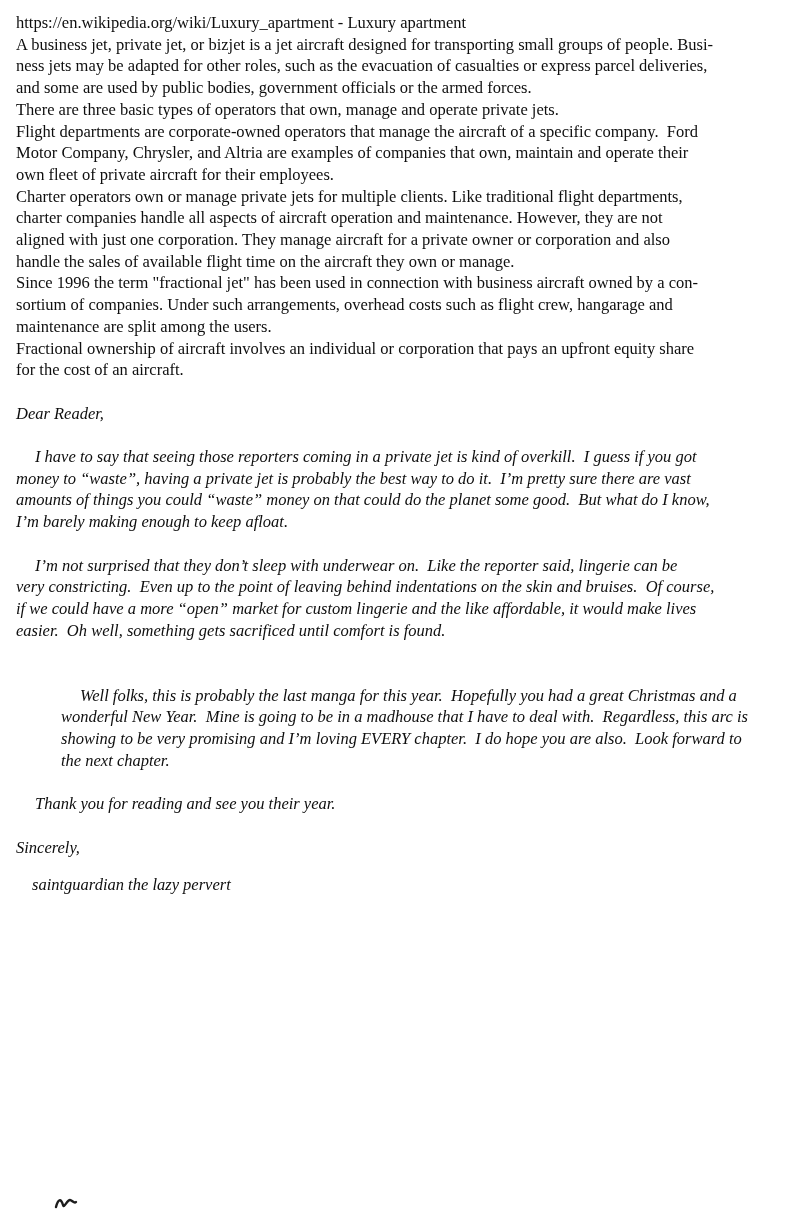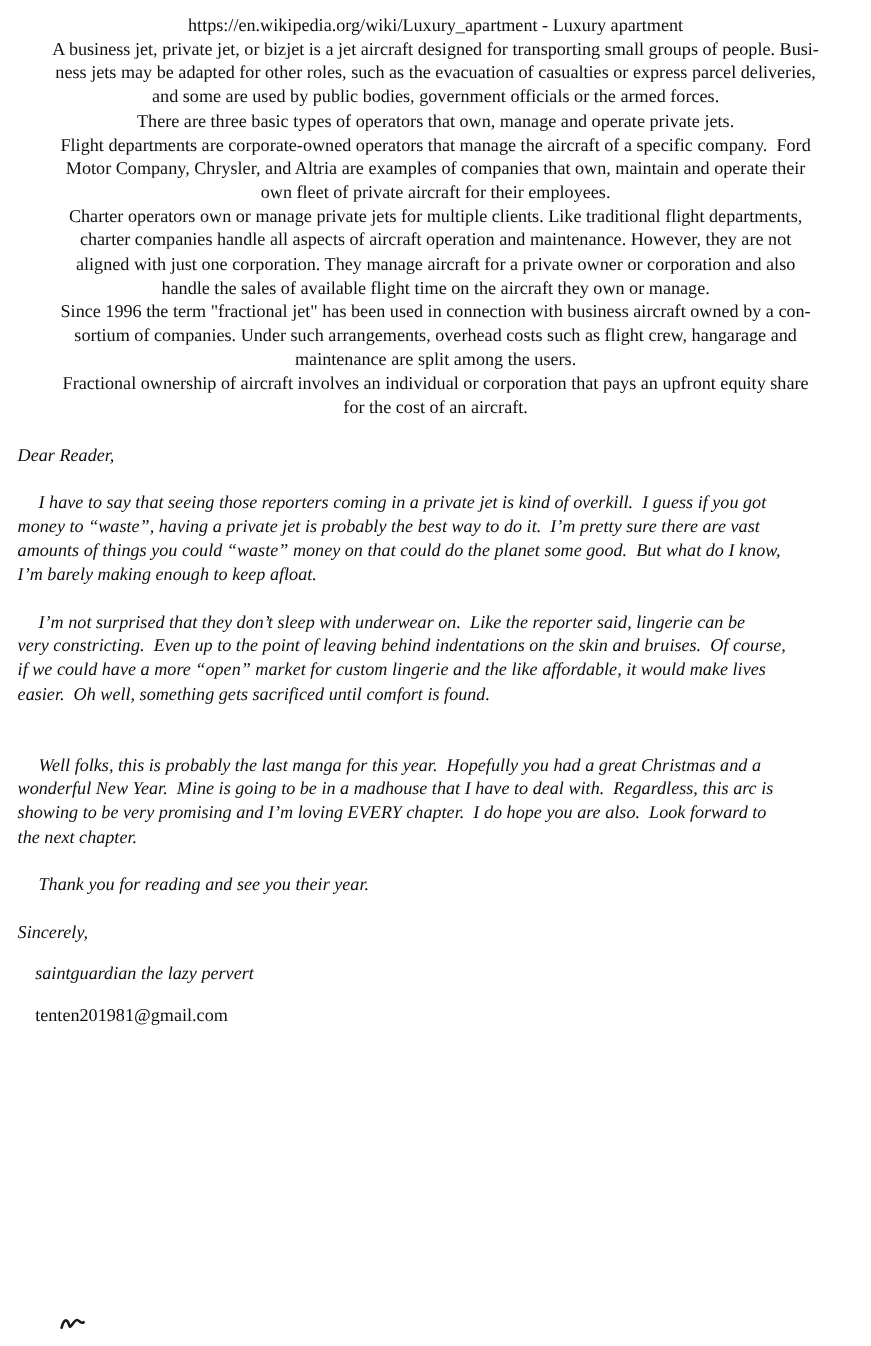--- a/index.html
+++ b/index.html
@@ -19,29 +19,29 @@
   .page {
     position: relative;
     width: 760px;
     height: 1212px;
     padding: 12px 16px 0 16px;
   }
   .line-block {
     white-space: pre; 
   }
   .center {
-    text-align: center;
+    text-align: left;
   }
   .body-para {
     text-indent: 19px;
     margin-top: 21.7px;
     font-style: italic;
   }
   .mt1 { margin-top: 21.7px; font-style: italic; }
-  .mt2 { margin-top: 43.4px; }
+  .mt2 { margin-top: 43.4px; margin-left: 45px; }
   .sig-line { margin: 16px; }
   .stray-mark {
     position: absolute;
     left: 54px;
     top: 1196px;
     width: 24px;
     height: 15px;
   }
 </style>
 </head>
@@ -76,19 +76,18 @@
 very constricting.  Even up to the point of leaving behind indentations on the skin and bruises.  Of course,
 if we could have a more “open” market for custom lingerie and the like affordable, it would make lives
 easier.  Oh well, something gets sacrificed until comfort is found.</div>
   <div class="line-block body-para mt2">Well folks, this is probably the last manga for this year.  Hopefully you had a great Christmas and a
 wonderful New Year.  Mine is going to be in a madhouse that I have to deal with.  Regardless, this arc is
 showing to be very promising and I’m loving EVERY chapter.  I do hope you are also.  Look forward to
 the next chapter.</div>
   <div class="line-block body-para">Thank you for reading and see you their year.</div>
   <div class="line-block mt1">Sincerely,</div>
   <div class="line-block mt1 sig-line">saintguardian the lazy pervert</div>
-  <div class="line-block sig-line">tenten201981@gmail.com</div>
 
   <svg class="stray-mark" viewBox="0 0 24 15" xmlns="http://www.w3.org/2000/svg">
     <path d="M2,11 C4,3 7,2 9,9 C10,13 13,4 16,4 C18,4 20,8 22,6" fill="none" stroke="#1c1c1c" stroke-width="2.4" stroke-linecap="round"></path>
   </svg>
 
 </div>
 
 </body></html>

